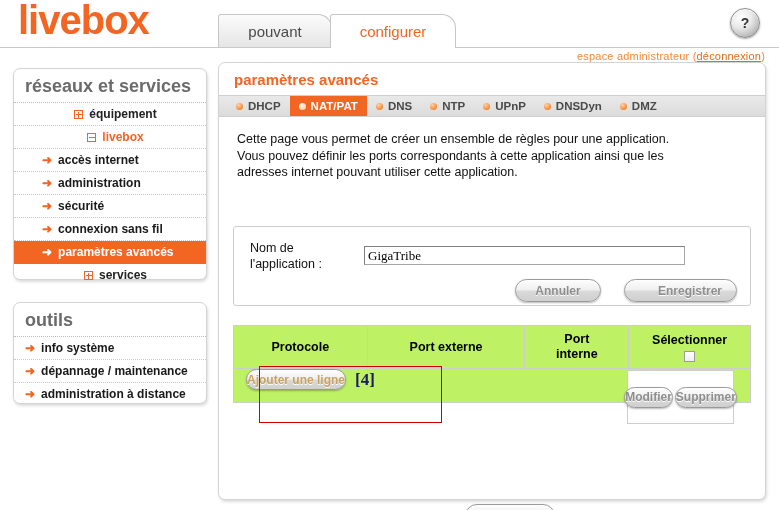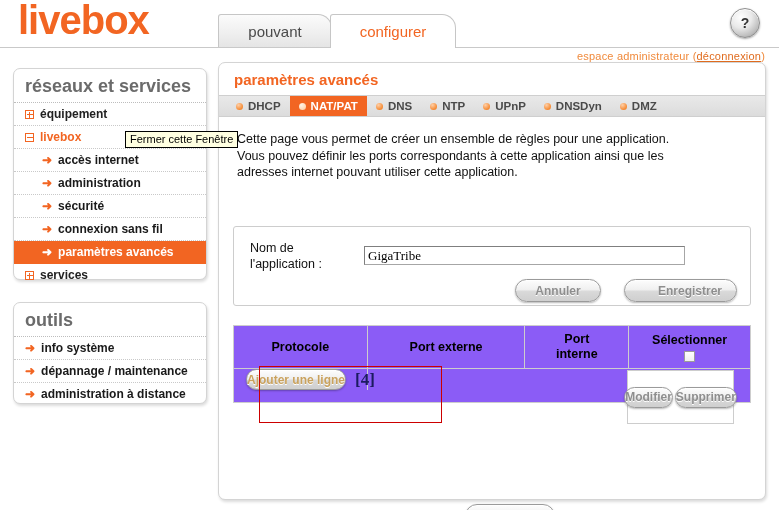--- a/index.html
+++ b/index.html
@@ -84,20 +84,21 @@
     padding: 7px 0 5px 11px;
     border-bottom: 1px dotted #bdbdbd;
   }
   .nav-row {
     font-size: 12px; font-weight: bold;
     padding: 4px 0 4px 11px;
     border-bottom: 1px dotted #c9c9c9;
     color: #222;
     display: flex; align-items: center;
     line-height: 14px;
+    justify-content: center;
   }
   .nav-row:last-child { border-bottom: none; }
   .tgl {
     display: inline-block; width: 9px; height: 9px;
     border: 1px solid #f26522; background: #fff;
     margin-right: 6px; position: relative; flex: 0 0 auto;
   }
   .tgl:before {
     content: ""; position: absolute; left: 1px; top: 3px;
     width: 7px; height: 1px; background: #f26522;
@@ -222,21 +223,21 @@
     position: absolute; left: 281px; top: 52px; width: 86px; height: 23px;
   }
   #btn-enregistrer {
     position: absolute; left: 390px; top: 52px; width: 113px; height: 23px; padding-left: 19px;
   }
 
   
   #tbl {
     position: absolute; left: 14px; top: 262px;
     width: 518px; height: 78px;
-    border: 1px solid #cdcdcd; background: #8b5cf6;
+    border: 1px solid #cdcdcd; background: #bef264;
   }
   .thead {
     display: flex; height: 43px;
     border-bottom: 1px solid #cdcdcd;
   }
   .th {
     display: flex; align-items: center; justify-content: center;
     font-size: 12.5px; font-weight: bold; color: #000;
     border-right: 1px solid #cdcdcd;
     text-align: center; line-height: 15px;
@@ -370,21 +371,20 @@
     <div class="tool-row">
       <span class="arr">➜</span>
       <span>dépannage / maintenance</span>
     </div>
     <div class="tool-row">
       <span class="arr">➜</span>
       <span>administration à distance</span>
     </div>
   </div>
 
-  <div class="tooltip">Fermer cette Fenêtre</div>
 
   <div id="main">
     <div class="main-title">paramètres avancés</div>
 
     <div class="subtabs">
       <div class="subtab">
         <span class="dot"></span>
         <span>DHCP</span>
       </div>
       <div class="subtab active">

